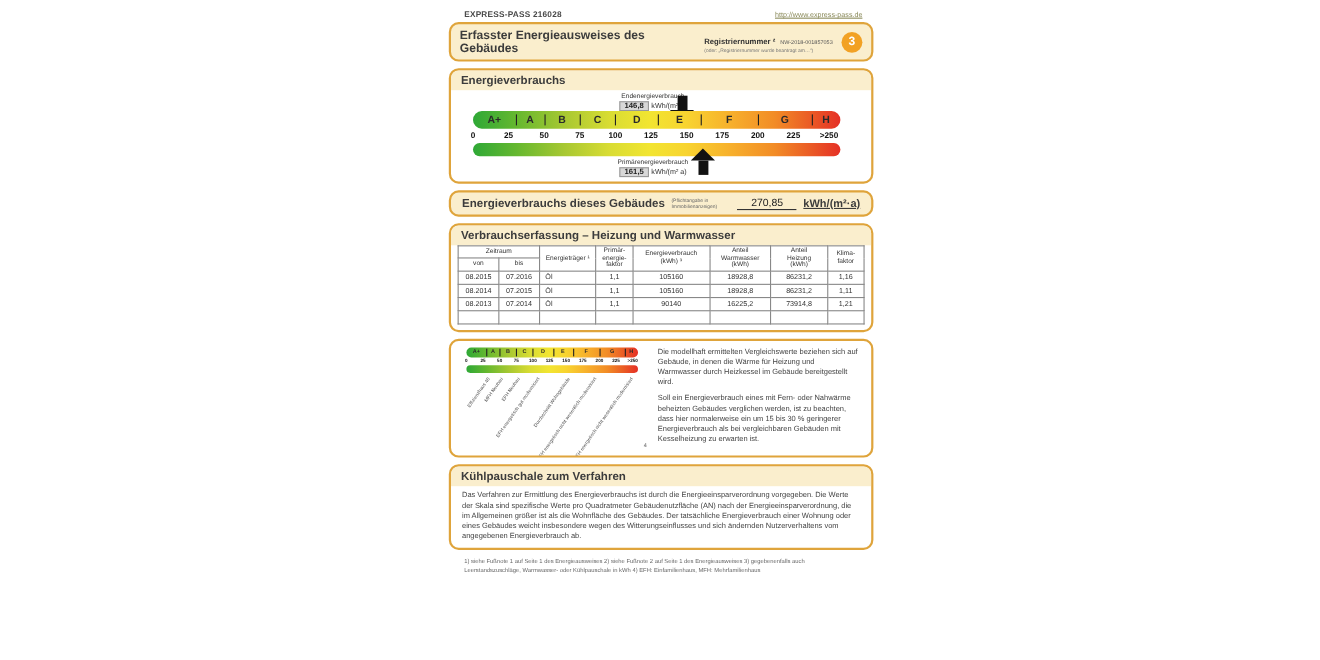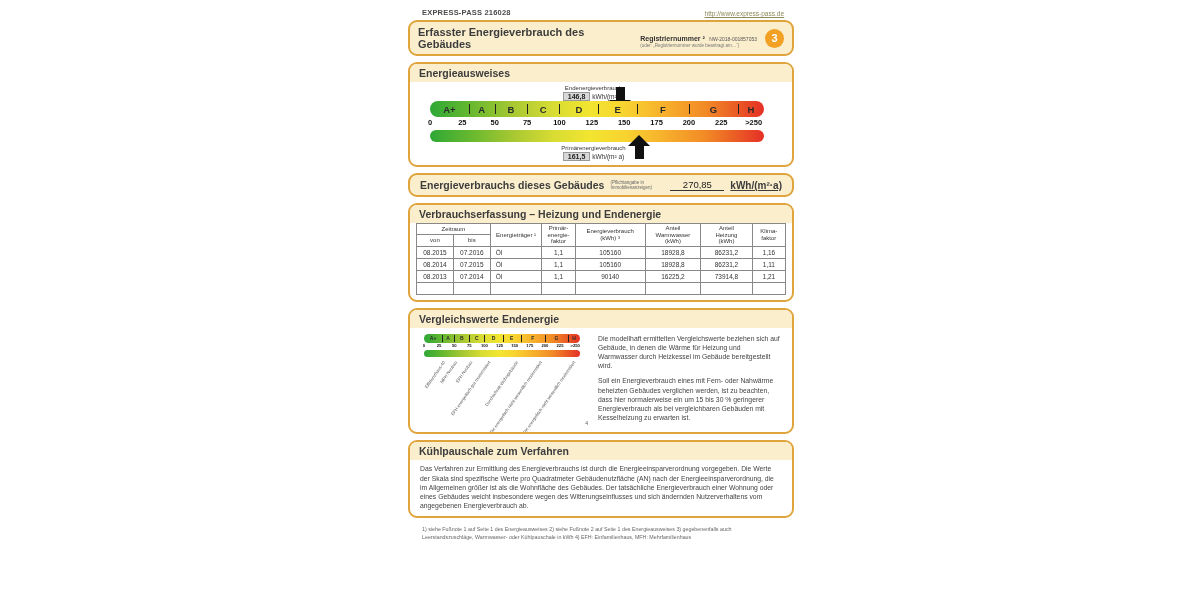--- a/index.html
+++ b/index.html
@@ -98,31 +98,31 @@
 <div class="page">
   <div class="col">
 
     <div class="toprow">
       <span class="doclabel">EXPRESS-PASS 216028</span>
       <a class="url">http://www.express-pass.de</a>
     </div>
 
 
     <div class="box headerbox cream">
-      <span class="secheader">Erfasster Energieverbrauch des Gebäudes</span>
+      <span class="secheader">Erfasster Energieausweises des Gebäudes</span>
       <div class="regblock">
         <div><span class="reglabel">Registriernummer ²</span>
              <span class="regval">NW-2018-001857053</span></div>
         <div class="regnote">(oder: „Registriernummer wurde beantragt am…“)</div>
       </div>
       <div class="pagenum">3</div>
     </div>
 
     <div class="box">
-      <div class="boxhead">Energieausweises</div>
+      <div class="boxhead">Energieverbrauchs</div>
       <div class="scale-area">
         <div class="endblock">
           <div class="smalllabel">Endenergieverbrauch</div>
           <div class="valrow">
             <span class="valbox">146,8</span>
             <span>kWh/(m² a)</span>
           </div>
         </div>
         <div class="arrow down" style="left: calc(56.8992% - 18.3116px);">
           <div class="shaft"></div>
@@ -176,21 +176,21 @@
     </div>
 
     <div class="box cream valstrip">
       <span class="lbl">Energieverbrauchs dieses Gebäudes</span>
       <span class="note">(Pflichtangabe in Immobilienanzeigen)</span>
       <span class="bigval">270,85</span>
       <span class="unit">kWh/(m²·a)</span>
     </div>
 
     <div class="box">
-      <div class="boxhead">Verbrauchserfassung – Heizung und Endenergie</div>
+      <div class="boxhead">Verbrauchserfassung – Heizung und Warmwasser</div>
       <div class="tablewrap">
         <table>
           <thead>
             <tr>
               <th colspan="2" style="width:20%">Zeitraum</th>
               <th rowspan="2" style="width:14%">Energieträger ¹</th>
               <th rowspan="2" style="width:9%">Primär-
 energie-
 faktor</th>
               <th rowspan="2" style="width:19%">Energieverbrauch
@@ -249,21 +249,20 @@
                 <td></td>
                 <td></td>
                 <td></td>
               </tr>
             </tbody>
         </table>
       </div>
     </div>
 
     <div class="box">
-      <div class="boxhead">Vergleichswerte Endenergie</div>
       <div class="compbody">
         <div class="compleft">
           <div class="minibarwrap">
             <div class="minibar">
                 <span class="letter" style="left: 5.81395%;">A+</span>
                 <span class="letter" style="left: 15.5039%;">A</span>
                 <i class="sep" style="left: 11.6279%;"></i>
                 <span class="letter" style="left: 24.2248%;">B</span>
                 <i class="sep" style="left: 19.3798%;"></i>
                 <span class="letter" style="left: 33.9147%;">C</span>

